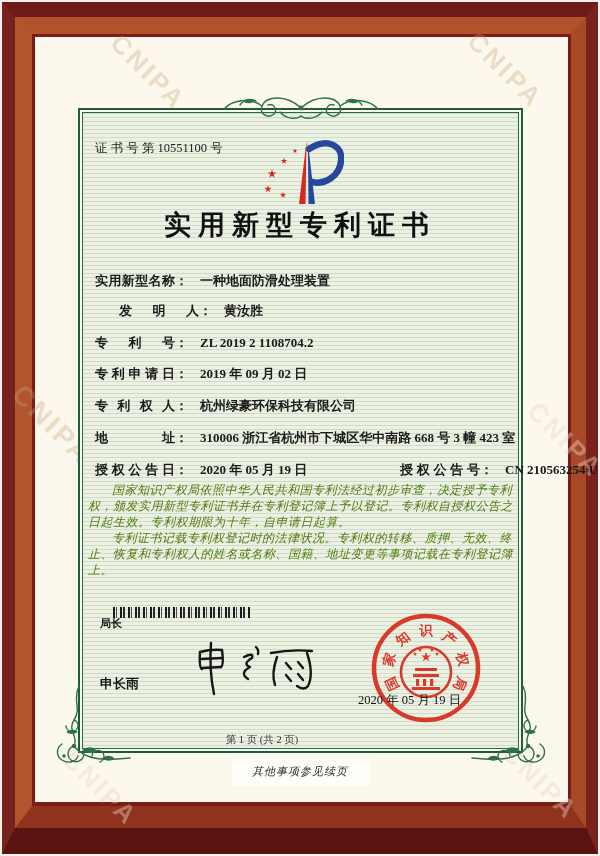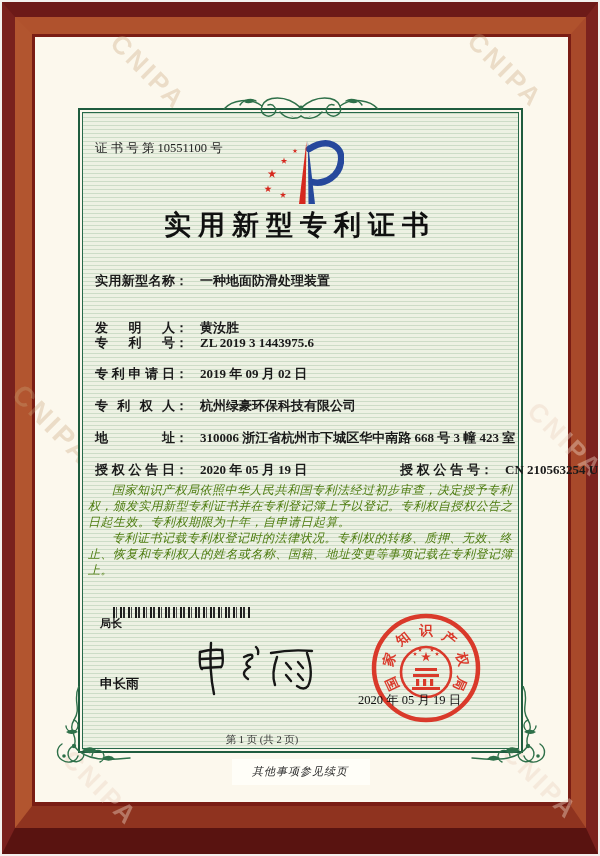--- a/index.html
+++ b/index.html
@@ -177,25 +177,25 @@
       <use href="#star" transform="translate(6,55) scale(3.8)"></use>
       <use href="#star" transform="translate(21,61) scale(3.3)"></use>
     </g>
   </svg>
 
   <div class="title">实用新型专利证书</div>
 
   <div class="frow" style="top:272px;">
     <span class="flabel">实用新型名称</span><span>：</span><span class="fval">一种地面防滑处理装置</span>
   </div>
-  <div class="frow" style="top:319px;">
+  <div class="frow" style="top:302px;margin-left:24px;">
     <span class="flabel">发明人</span><span>：</span><span class="fval">黄汝胜</span>
   </div>
   <div class="frow" style="top:334px;">
-    <span class="flabel">专利号</span><span>：</span><span class="fval">ZL 2019 3 1443975.6</span>
+    <span class="flabel">专利号</span><span>：</span><span class="fval">ZL 2019 2 1108704.2</span>
   </div>
   <div class="frow" style="top:365px;">
     <span class="flabel">专利申请日</span><span>：</span><span class="fval">2019 年 09 月 02 日</span>
   </div>
   <div class="frow" style="top:397px;">
     <span class="flabel">专利权人</span><span>：</span><span class="fval">杭州绿豪环保科技有限公司</span>
   </div>
   <div class="frow" style="top:429px;">
     <span class="flabel">地址</span><span>：</span><span class="fval">310006 浙江省杭州市下城区华中南路 668 号 3 幢 423 室</span>
   </div>

